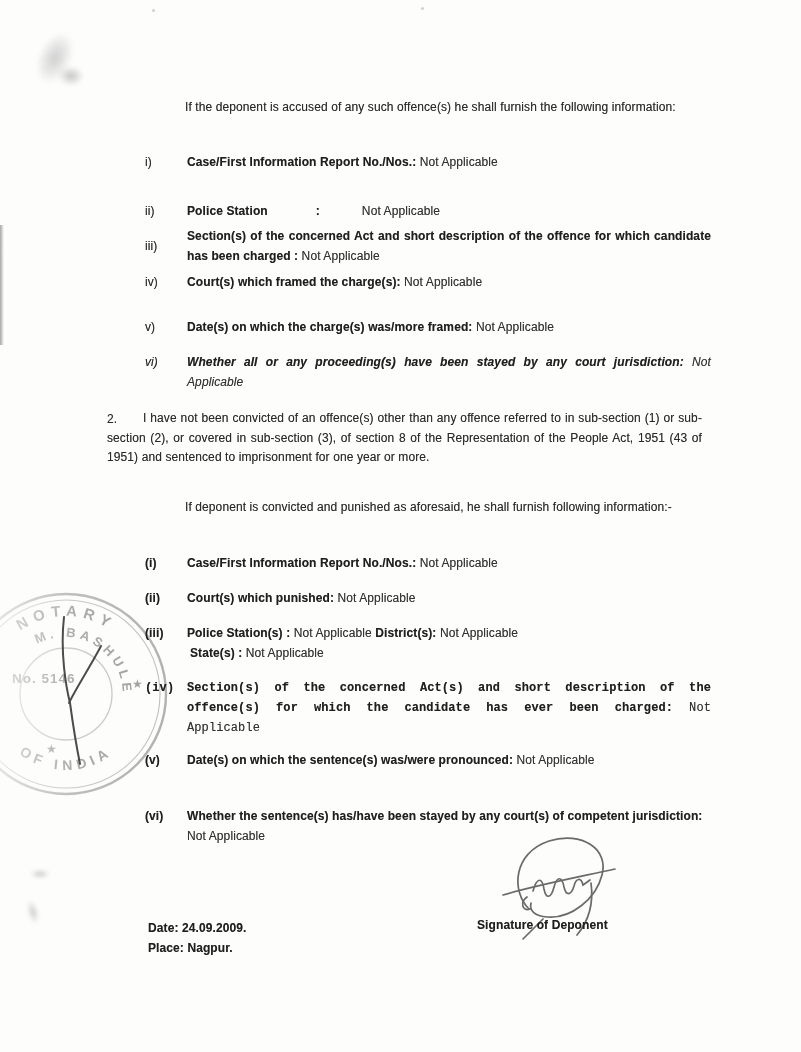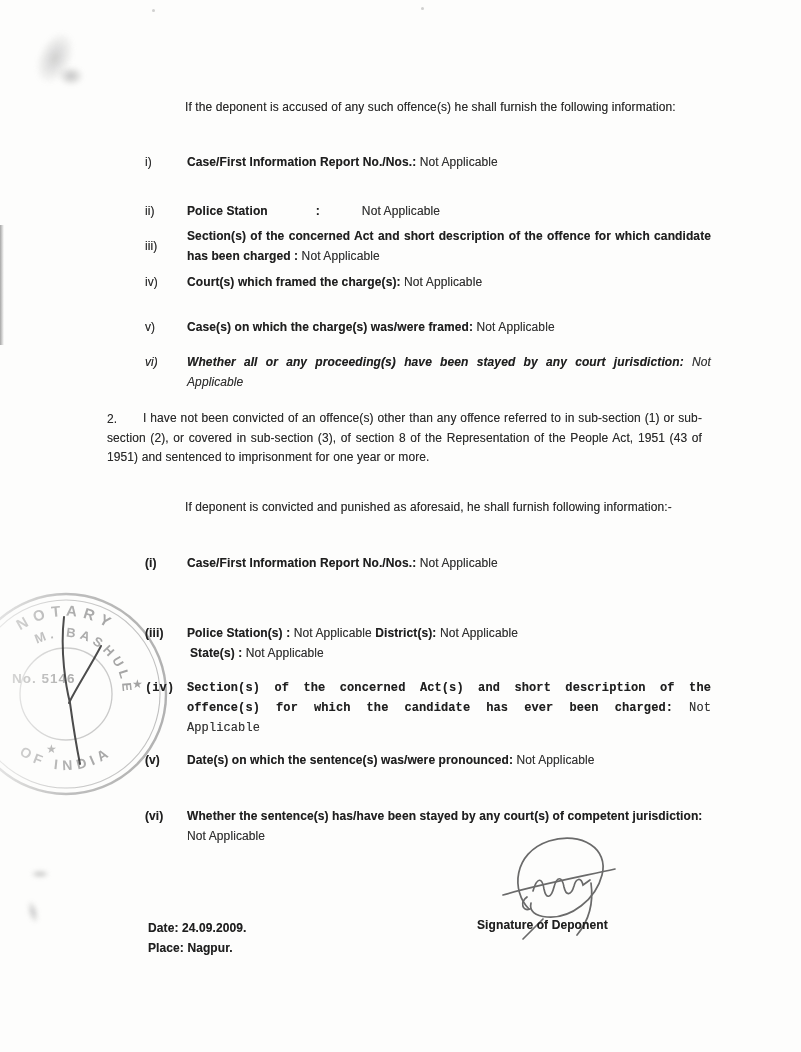--- a/index.html
+++ b/index.html
@@ -100,38 +100,42 @@
     <p class="itext just"><b>Section(s) of the concerned Act and short description of the offence for which candidate has been charged :</b> <span class="val">Not Applicable</span></p>
   </div>
 
   <div class="item bt" style="top:272px;">
     <span class="marker m-reg">iv)</span>
     <p class="itext"><b>Court(s) which framed the charge(s):</b> <span class="val">Not Applicable</span></p>
   </div>
 
   <div class="item bt" style="top:317px;">
     <span class="marker m-reg">v)</span>
-    <p class="itext"><b>Case(s) on which the charge(s) was/were framed:</b> <span class="val">Not Applicable</span></p>
+    <p class="itext"><b>Date(s) on which the charge(s) was/more framed:</b> <span class="val">Not Applicable</span></p>
   </div>
 
   <div class="item bt" style="top:352px;font-style:italic;">
     <span class="marker m-reg">vi)</span>
     <p class="itext just"><b>Whether all or any proceeding(s) have been stayed by any court jurisdiction:</b> <span class="val">Not Applicable</span></p>
   </div>
 
   <span class="abs bt" style="left:107px;top:409px;">2.</span>
   <p class="abs para just bt" style="top:409px;text-indent:36px;line-height:19.6px;">I have not been convicted of an offence(s) other than any offence referred to in sub-section (1) or sub-section (2), or covered in sub-section (3), of section 8 of the Representation of the People Act, 1951 (43 of 1951) and sentenced to imprisonment for one year or more.</p>
 
   <p class="abs para indent bt" style="top:497px;">If deponent is convicted and punished as aforesaid, he shall furnish following information:-</p>
 
   <div class="item bt" style="top:553px;">
     <span class="marker">(i)</span>
     <p class="itext"><b>Case/First Information Report No./Nos.:</b> <span class="val">Not Applicable</span></p>
   </div>
 
+  <div class="item bt" style="top:588px;">
+    <span class="marker">(ii)</span>
+    <p class="itext"><b>Court(s) which punished:</b> <span class="val">Not Applicable</span></p>
+  </div>
 
   <div class="item bt" style="top:623px;">
     <span class="marker">(iii)</span>
     <p class="itext"><b>Police Station(s) :</b> <span class="val">Not Applicable</span> <b>District(s):</b> <span class="val">Not Applicable</span><br><b style="margin-left:3px">State(s) :</b> <span class="val">Not Applicable</span></p>
   </div>
 
   <div class="item bt" style="top:678px;font-family:Liberation Mono, monospace;">
     <span class="marker">(iv)</span>
     <p class="itext just"><b>Section(s) of the concerned Act(s) and short description of the offence(s) for which the candidate has ever been charged:</b> <span class="val">Not Applicable</span></p>
   </div>

